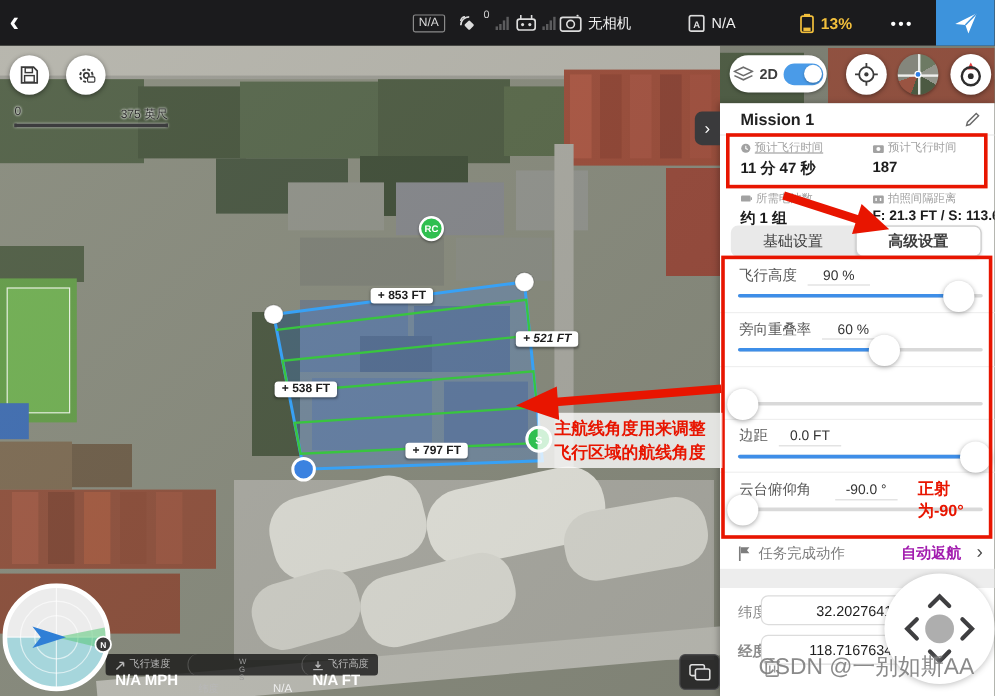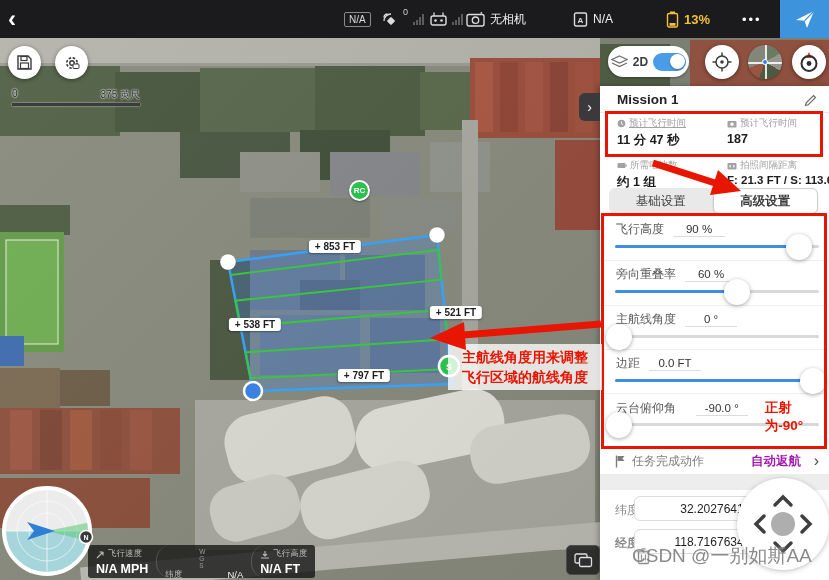--- a/index.html
+++ b/index.html
@@ -73,21 +73,21 @@
   .gray-band { position:absolute; left:0; right:0; top:388px; height:16px; background:#ededed; }
   .coord-label { position:absolute; left:15px; font-size:12px; color:#8a8a8a; }
   .coord-box { position:absolute; left:34px; width:132px; height:25px; border:1px solid #dcdcdc; border-radius:6px; background:#fff; font-size:12px; color:#1f1f1f; text-align:right; line-height:24px; padding-right:8px; }
   .dpad { position:absolute; left:137px; top:392px; width:92px; height:92px; border-radius:50%; background:#fff; box-shadow:0 1px 5px rgba(0,0,0,.25); }
 
   
   .redbox { position:absolute; border:3px solid #e81500; z-index:55; pointer-events:none; }
   .red-note { z-index:56; pointer-events:none; }
 
   
-  .telemetry { position:absolute; left:88px; top:545px; height:33px; display:flex; background:rgba(22,22,22,.8); border-radius:3px; z-index:45; color:#fff; }
+  .telemetry { position:absolute; left:88px; top:545px; height:18px; display:flex; background:rgba(22,22,22,.8); border-radius:3px; z-index:45; color:#fff; }
   .tsec { padding:3px 8px 2px; display:flex; flex-direction:column; justify-content:space-between; }
   .tsec + .tsec { border-left:1px solid rgba(255,255,255,.18);border-radius:15px; }
   .tlab { font-size:8.5px; color:#b8b8b8; display:flex; align-items:center; gap:3px; white-space:nowrap; }
   .tval { font-size:12.5px; font-weight:700; color:#fff; white-space:nowrap; }
   .wgs-col { display:flex; flex-direction:column; justify-content:center; margin-right:4px; }
   .wgs-col span { font-size:6.5px; color:#9a9a9a; line-height:7px; }
   .coordsec { display:flex; align-items:center; }
   .coordrows { display:flex; flex-direction:column; gap:1px; }
   .crow { display:flex; justify-content:space-between; width:78px; }
   .crow .l { font-size:8.5px; color:#b8b8b8; }
@@ -169,21 +169,21 @@
     <circle cx="228" cy="262" r="8" fill="#ffffff" stroke="rgba(0,0,0,0.2)" stroke-width="1"></circle>
     <circle cx="437" cy="235" r="8" fill="#ffffff" stroke="rgba(0,0,0,0.2)" stroke-width="1"></circle>
     <circle cx="253" cy="391" r="9" fill="#3b82e0" stroke="#ffffff" stroke-width="2.5"></circle>
     <g>
       <circle cx="449" cy="366" r="10" fill="#2fbf4f" stroke="#ffffff" stroke-width="2.5"></circle>
       <text x="449" y="370" text-anchor="middle" font-size="9" font-weight="bold" fill="#ffffff">S</text>
     </g>
   </svg>
 
   <div class="edge-pill" style="left:335px; top:240px;">+ 853 FT</div>
-  <div class="edge-pill" style="left:456px; top:306px;">+ 521 FT</div>
+  <div class="edge-pill" style="left:456px; top:276px;font-style:italic;">+ 521 FT</div>
   <div class="edge-pill" style="left:255px; top:318px;">+ 538 FT</div>
   <div class="edge-pill" style="left:364px; top:369px;">+ 797 FT</div>
 
   <div class="rc-marker">
       <span>RC</span>
     </div>
 
   <div class="annotation-box red-note">
     <div>主航线角度用来调整</div>
     <div>飞行区域的航线角度</div>
@@ -400,24 +400,20 @@
       <div class="head">
         <span class="slabel">旁向重叠率</span>
         <span class="sval">60 %</span>
       </div>
       <div class="strack">
         <div class="sfill" style="width: 60%;"></div>
         <div class="sthumb" style="left: calc(60% - 13px);"></div>
       </div>
     </div>
     <div class="srow" style="top:220px; height:44px;">
-      <div class="head">
-        <span class="slabel">主航线角度</span>
-        <span class="sval">0 °</span>
-      </div>
       <div class="strack">
         <div class="sfill" style="width: 2%;"></div>
         <div class="sthumb" style="left: calc(2% - 13px);"></div>
       </div>
     </div>
     <div class="srow" style="top:264px; height:44px;">
       <div class="head">
         <span class="slabel">边距</span>
         <span class="sval">0.0 FT</span>
       </div>

